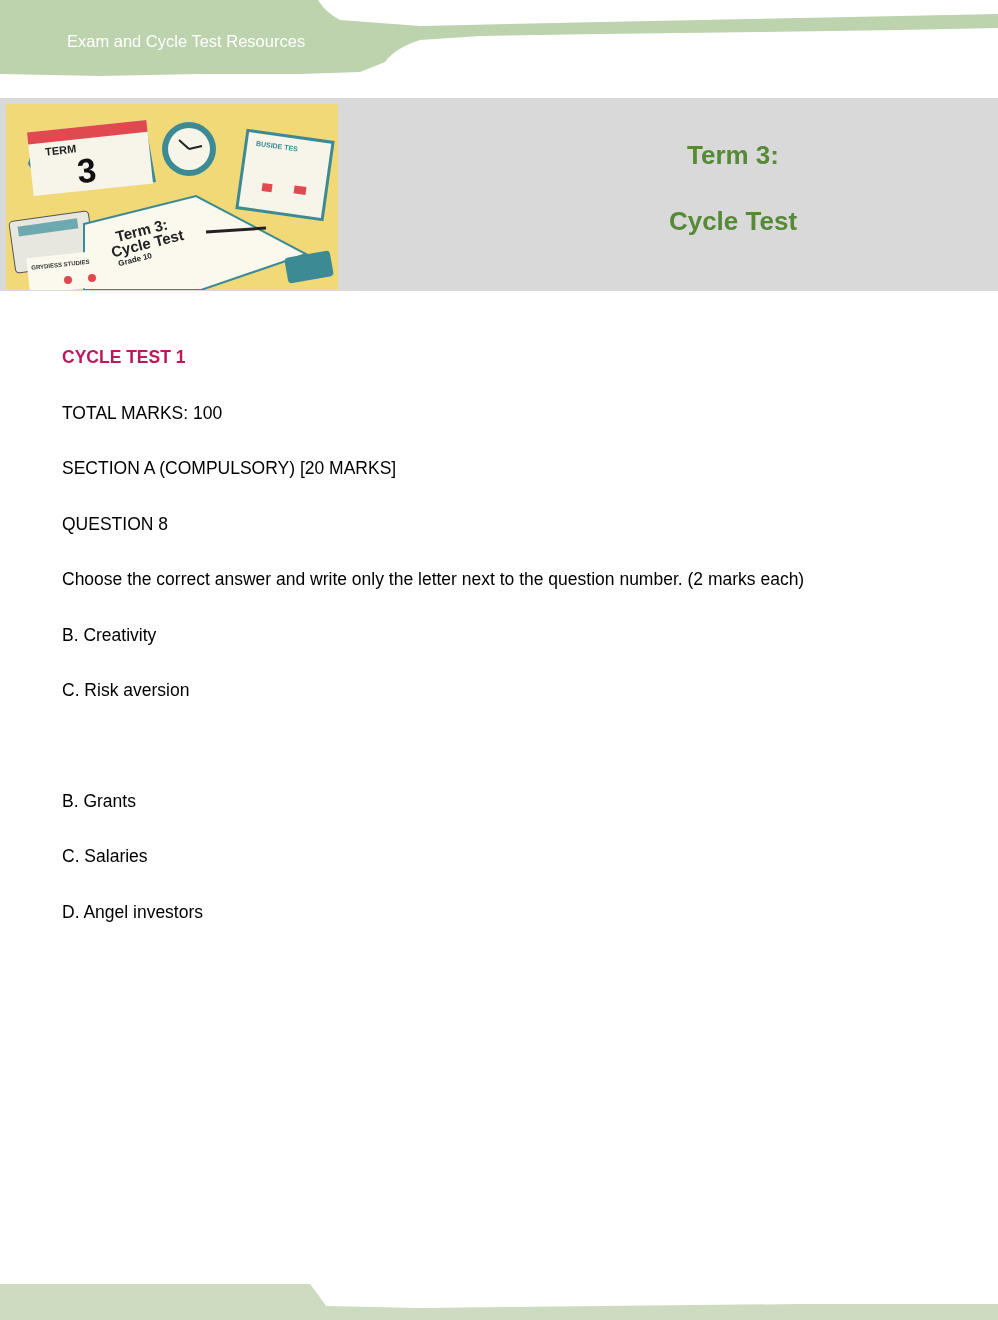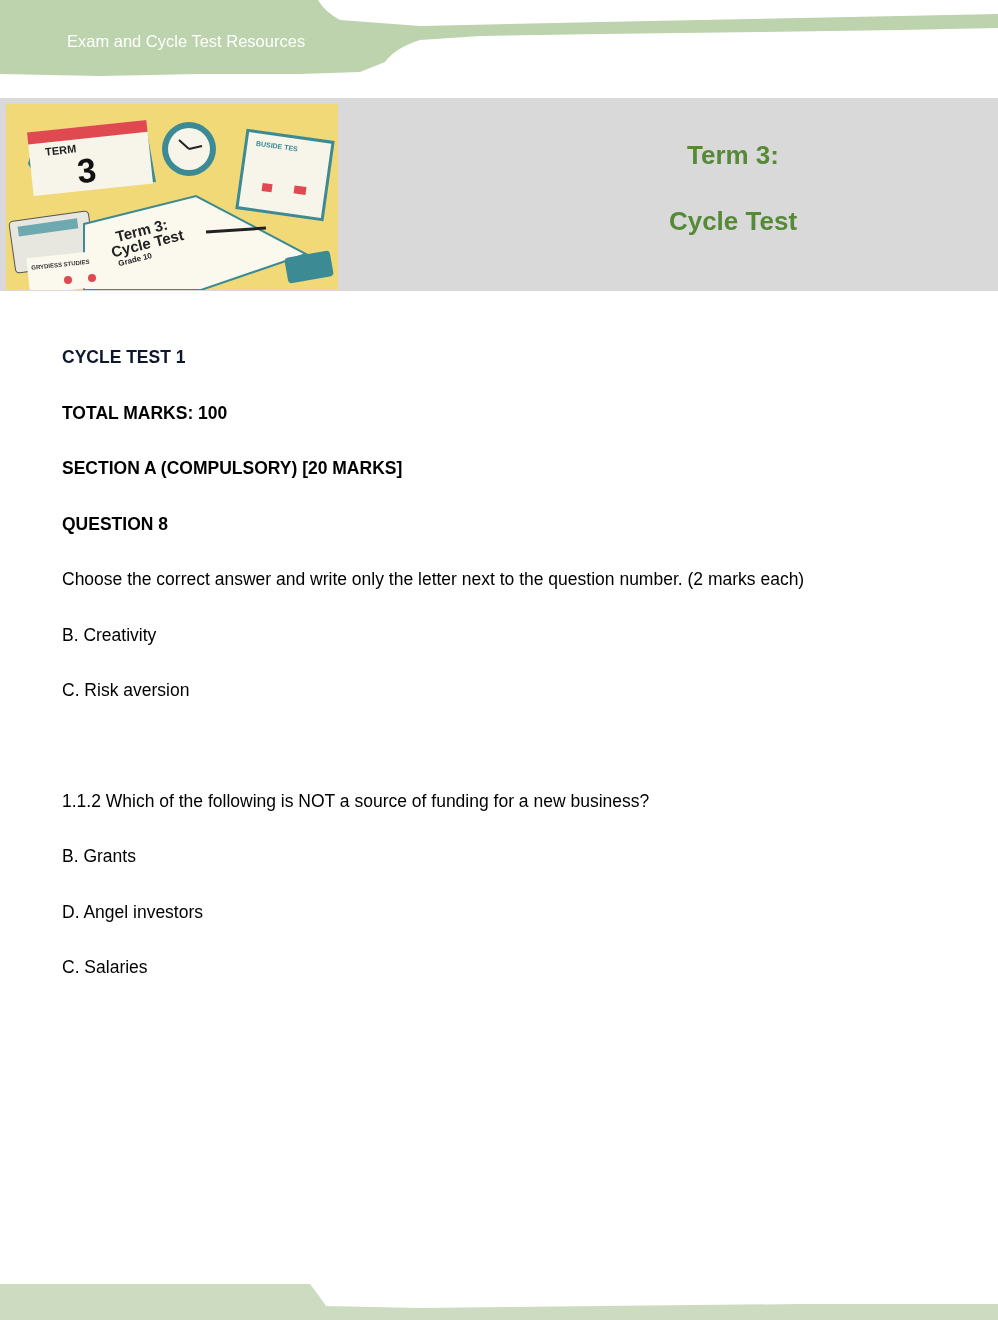--- a/index.html
+++ b/index.html
@@ -29,22 +29,22 @@
     .header-title {
       position: absolute; left: 600px; top: 130px; width: 266px;
       text-align: center; color: #568a38; font-weight: bold; font-size: 26px;
     }
     .header-title .line { display: block; height: 66px; line-height: 50px; }
     .content {
       position: absolute; left: 62px; top: 344px; width: 880px;
       font-size: 17.5px;
     }
     .content p { margin: 0; height: 55.5px; line-height: 26px; }
-    .green { color: #0f172a; font-weight: bold; }
-    .bold { font-weight: bold; }
+    .green { color: #be185d; font-weight: bold; }
+    .bold { font-weight: normal; }
     .spacer { height: 55px; }
     .bottom-band { position: absolute; left: 0; top: 1284px; width: 998px; height: 36px; }
   </style>
 </head>
 <body>
 
 <div class="top-band">
   <svg width="998" height="98" viewBox="0 0 998 98">
     <path d="M0,0 L318,0 Q325,12 340,20 L420,26 L600,22 L800,18 L998,14 L998,28 L900,30 L760,32 L600,34 L480,36 L420,40 Q395,48 385,62 L360,72 L300,74 L200,74 L100,76 L0,74 Z" fill="#bcd3ad"></path>
   </svg>
@@ -99,23 +99,22 @@
   <p class="green">CYCLE TEST 1</p>
   <p class="bold">TOTAL MARKS: 100</p>
   <p class="bold">SECTION A (COMPULSORY) [20 MARKS]</p>
   <p class="bold">QUESTION 8</p>
   <p>Choose the correct answer and write only the letter next to the question number. (2 marks each)</p>
 
   <p>B. Creativity</p>
   <p>C. Risk aversion</p>
   <div class="spacer"></div>
 
-  <p>1.1.2 Which of the following is NOT a source of funding for a new business?</p>
   <p>B. Grants</p>
+  <p>C. Salaries</p>
   <p>D. Angel investors</p>
-  <p>C. Salaries</p>
 </div>
 
 <div class="bottom-band">
   <svg width="998" height="36" viewBox="0 0 998 36">
     <path d="M0,0 L310,0 Q318,10 326,22 L420,24 L600,22 L800,20 L998,20 L998,36 L0,36 Z" fill="#cddcc0"></path>
   </svg>
 </div>
 
 </body></html>

